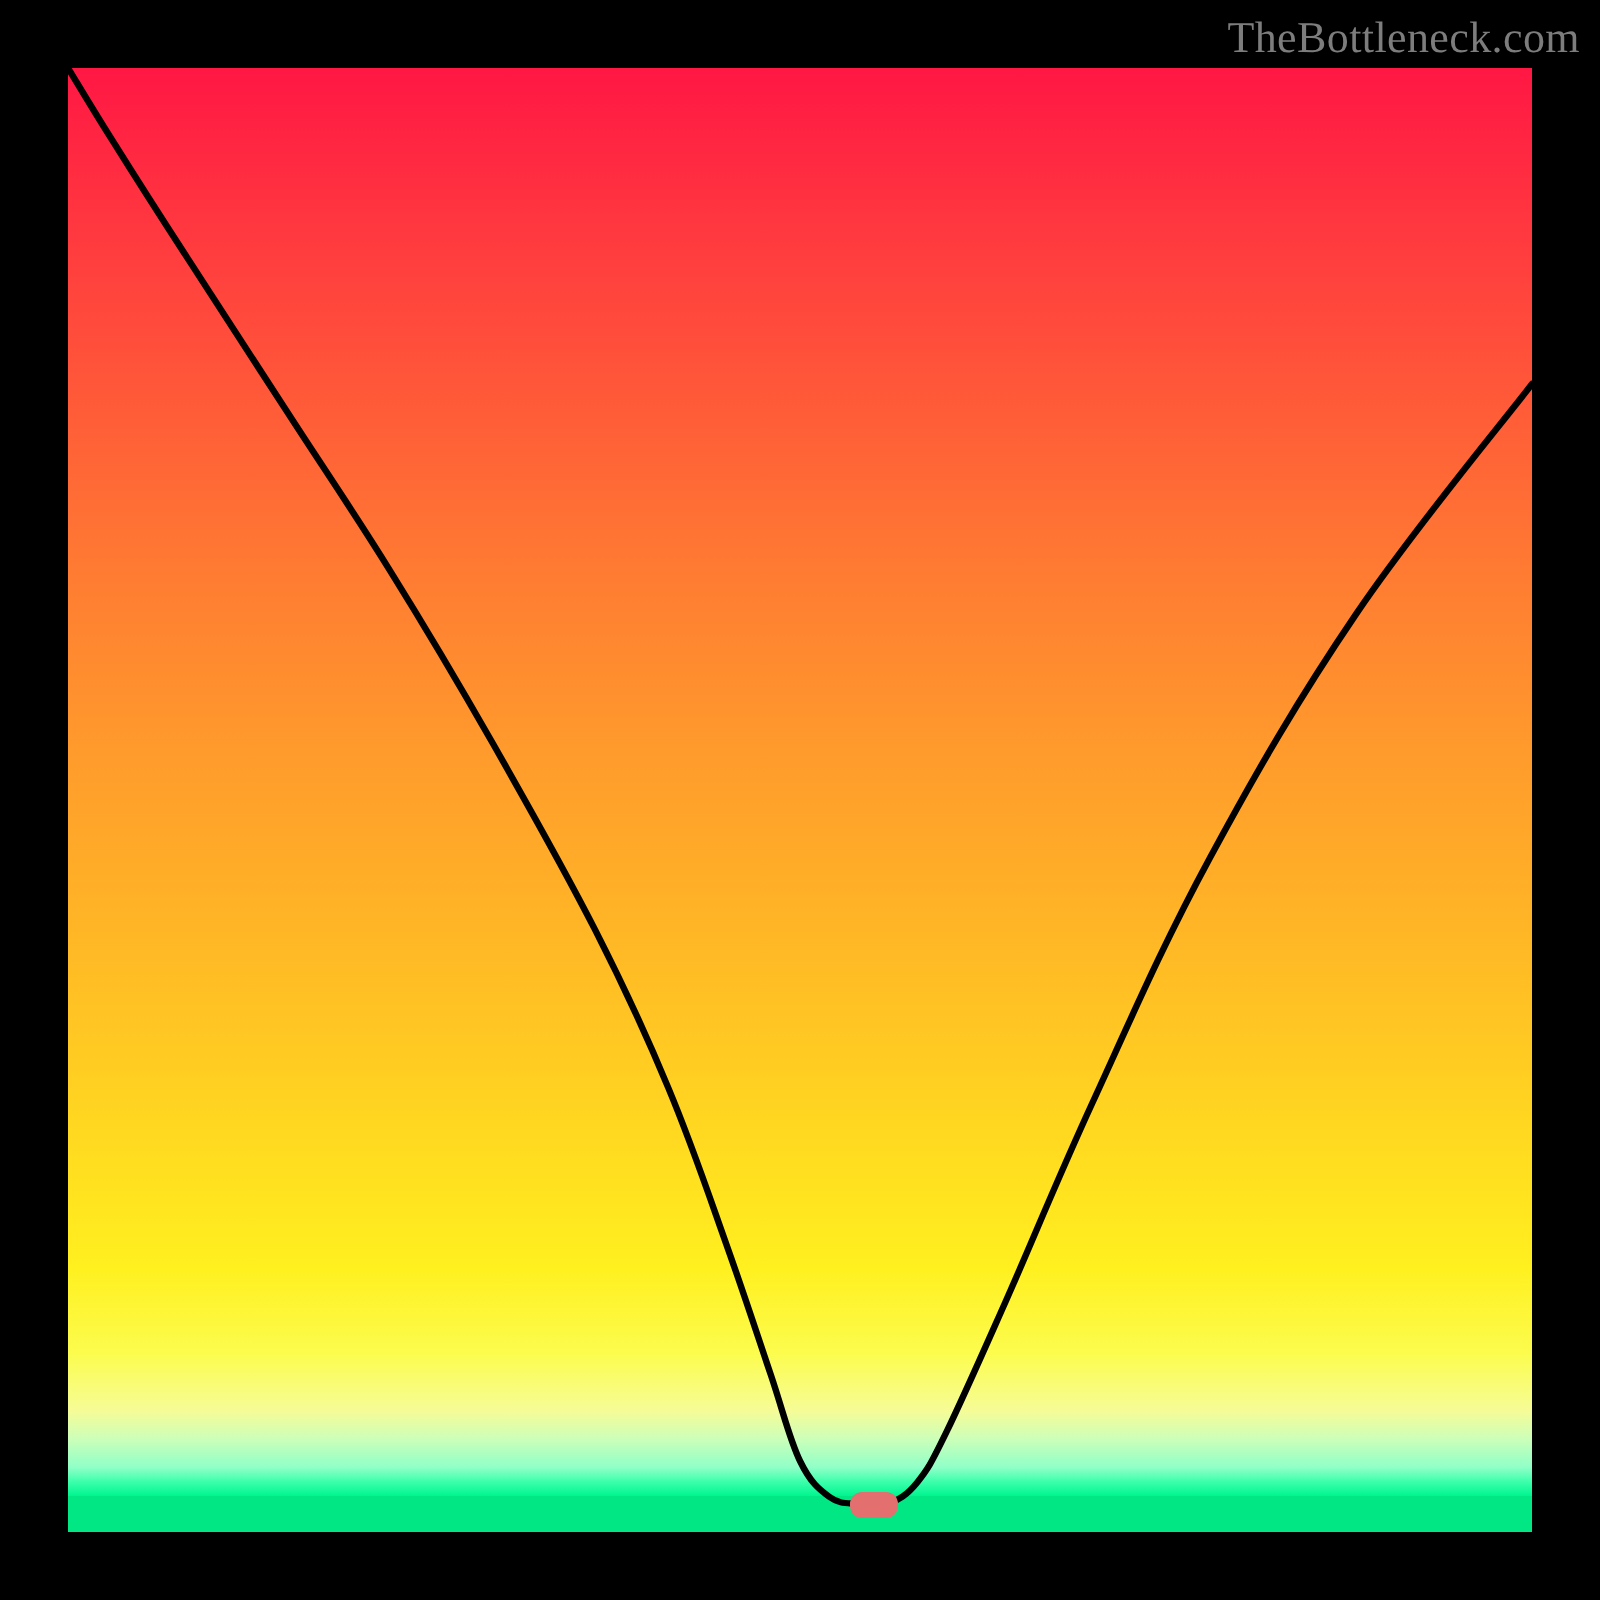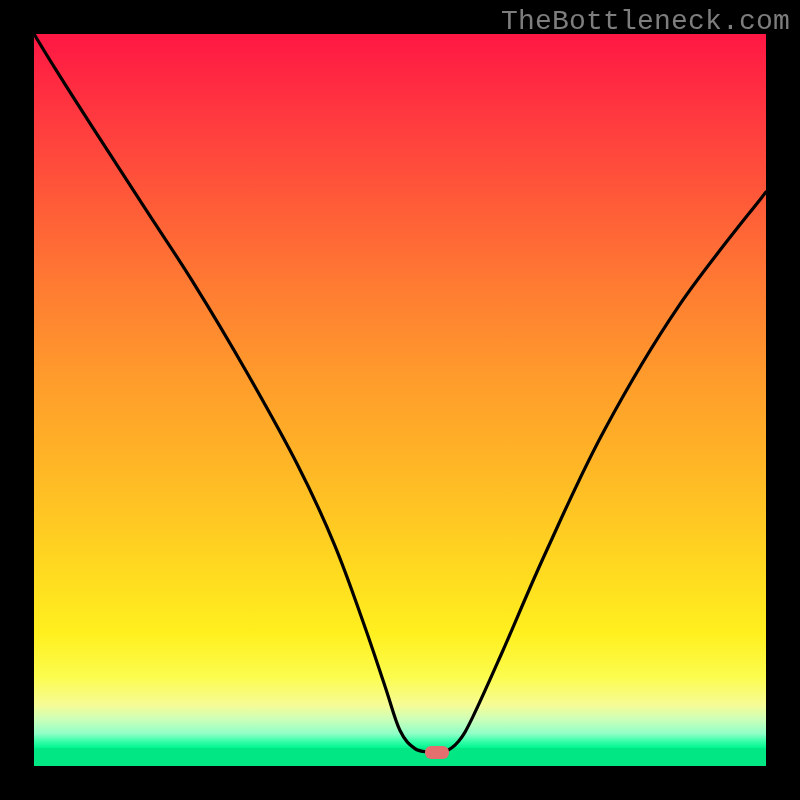--- a/index.html
+++ b/index.html
@@ -62,22 +62,22 @@
     left: 0; top: 0;
     width: 732px;
     height: 732px;
     overflow: visible;
   }
   .watermark {
     position: absolute;
     top: 6px;
     right: 10px;
     color: #7d7d7d;
-    font-family: Liberation Mono, monospace;
-    font-size: 28px;
+    font-family: Liberation Serif, serif;
+    font-size: 22px;
     font-weight: 500;
     letter-spacing: 0.2px;
     user-select: none;
   }
   .marker {
     position: absolute;
     width: 24px;
     height: 13px;
     background: #e36f6f;
     border-radius: 6px;

